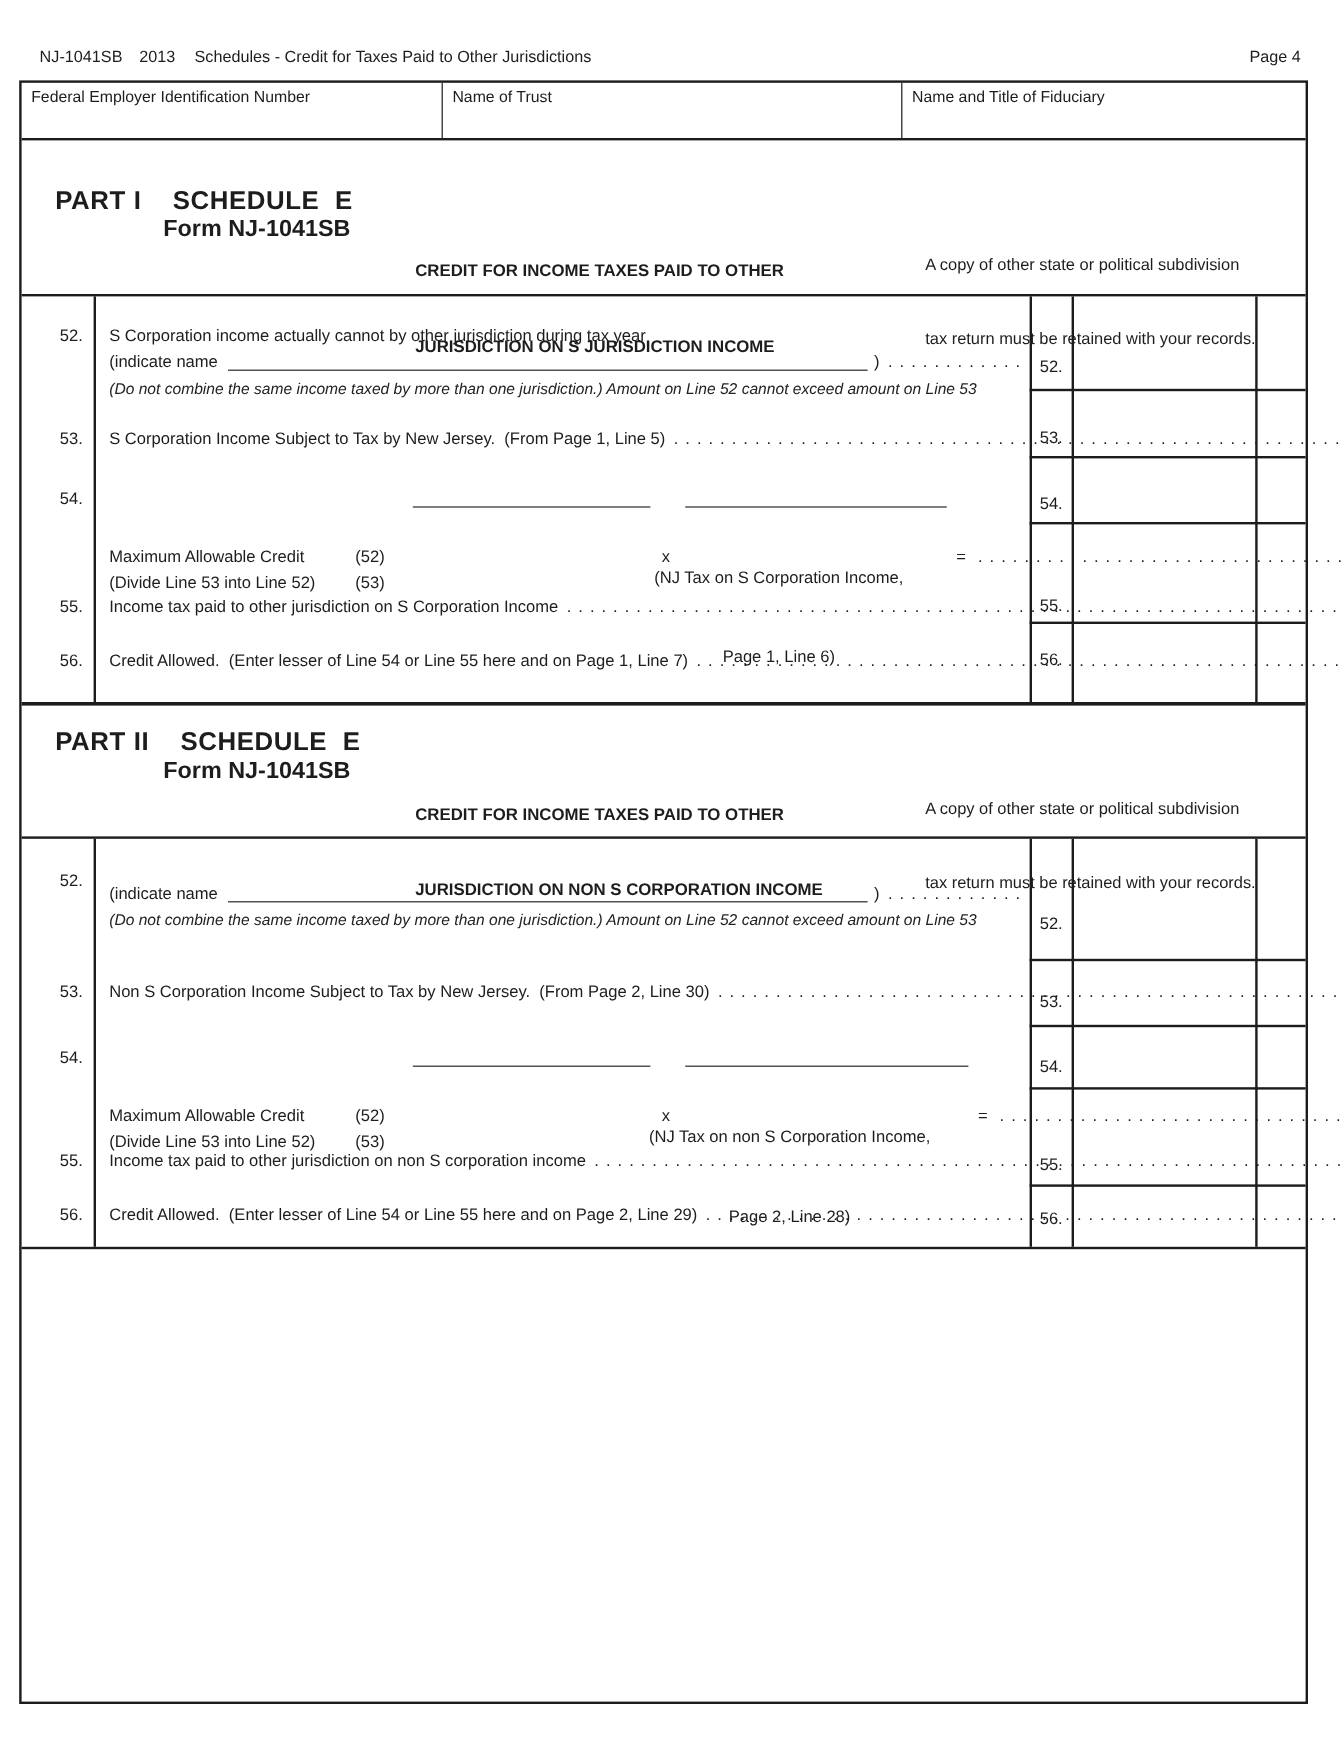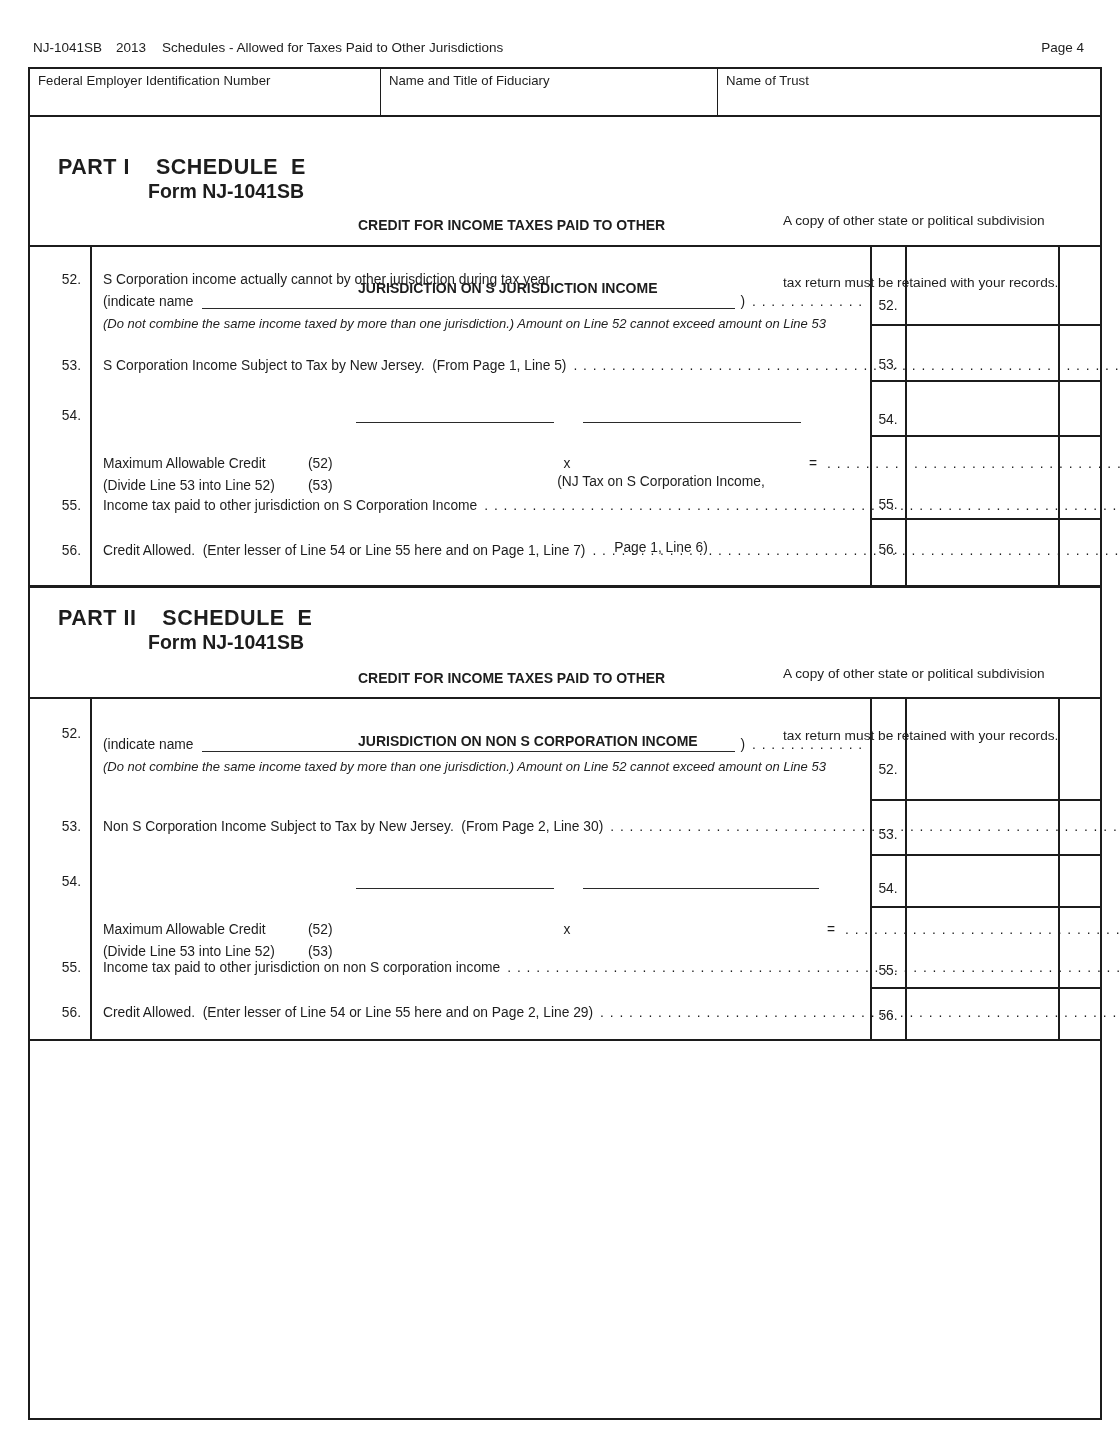--- a/index.html
+++ b/index.html
@@ -8,21 +8,21 @@
   .page { position:relative; width:1120px; height:1449px; background:#fff; overflow:hidden; }
 
   
   .topbar { position:absolute; left:12px; top:40px; width:1074px; display:flex; align-items:baseline;
             font-size:13.5px; color:#1d1d1d; padding:0 2px 0 21px; }
   .topbar .gap1 { margin-left:14px; }
   .topbar .gap2 { margin-left:16px; }
   .topbar .pagenum { margin-left:auto; }
 
   
-  .formbox { position:absolute; left:28px; top:67px; width:1074px; height:1353px;
+  .formbox { position:absolute; left:16px; top:67px; width:1074px; height:1353px;
              border:2px solid #1c1c1c; }
 
   
   .idrow { position:absolute; left:0; top:0; width:100%; height:48px; display:flex;
            border-bottom:2px solid #1c1c1c; }
   .idcell { position:relative; height:100%; padding:4px 0 0 8px; font-size:13.2px; }
   .idcell + .idcell { border-left:1.5px solid #1c1c1c; }
   .idc1 { width:350px; } .idc2 { width:383px; } .idc3 { flex:1; }
 
   
@@ -70,35 +70,35 @@
   .empty-area { position:absolute; left:0; top:970px; width:100%; bottom:0; border-top:2px solid #1c1c1c; }
 </style>
 </head>
 <body>
 
 <div class="page">
 
   <div class="topbar">
     <span class="t">NJ-1041SB</span>
     <span class="t gap1">2013</span>
-    <span class="t gap2">Schedules - Allowed for Taxes Paid to Other Jurisdictions</span>
+    <span class="t gap2">Schedules - Credit for Taxes Paid to Other Jurisdictions</span>
     <span class="t pagenum">Page 4</span>
   </div>
 
   <div class="formbox">
 
     <div class="idrow">
       <div class="idcell idc1">
         <span>Federal Employer Identification Number</span>
       </div>
+      <div class="idcell idc2">
+        <span>Name of Trust</span>
+      </div>
       <div class="idcell idc3">
         <span>Name and Title of Fiduciary</span>
-      </div>
-      <div class="idcell idc2">
-        <span>Name of Trust</span>
       </div>
     </div>
 
     <div class="phead phead1">
       <div class="ph-left" style="left:28px; top:38px;">
         <span>PART I</span>
         <span class="ph-sched">SCHEDULE  E</span>
       </div>
       <div class="ph-form" style="left:118px; top:63px;">Form NJ-1041SB</div>
       <div class="ph-center" style="left:328px; top:56px;">
@@ -287,20 +287,24 @@
             <span class="blank fx" style="flex-basis:198px;"></span>
             <span class="xmark">x</span>
             <span class="blank fx" style="flex-basis:236px;"></span>
             <span class="eq">=</span>
             <span class="leader">. . . . . . . . . . . . . . . . . . . . . . . . . . . . . . . . . . . . . . . . . . . . . . . . . . . . . . . . . . . . . . . . . . . . . . . . . . . . . . . .</span>
           </div>
           <div class="trow">
             <span class="w205">(Divide Line 53 into Line 52)</span>
             <span class="w40">(53)</span>
           </div>
+          <div class="taxblock tb2">
+            <div>(NJ Tax on non S Corporation Income,</div>
+            <div>Page 2, Line 28)</div>
+          </div>
         </div>
       </div>
 
       <div class="item" style="top:258px;">
         <span class="lnum">55.</span>
         <div class="ldesc">
           <div class="trow">
             <span class="t">Income tax paid to other jurisdiction on non S corporation income</span>
             <span class="leader">. . . . . . . . . . . . . . . . . . . . . . . . . . . . . . . . . . . . . . . . . . . . . . . . . . . . . . . . . . . . . . . . . . . . . . . . . . . . . . . .</span>
           </div>

